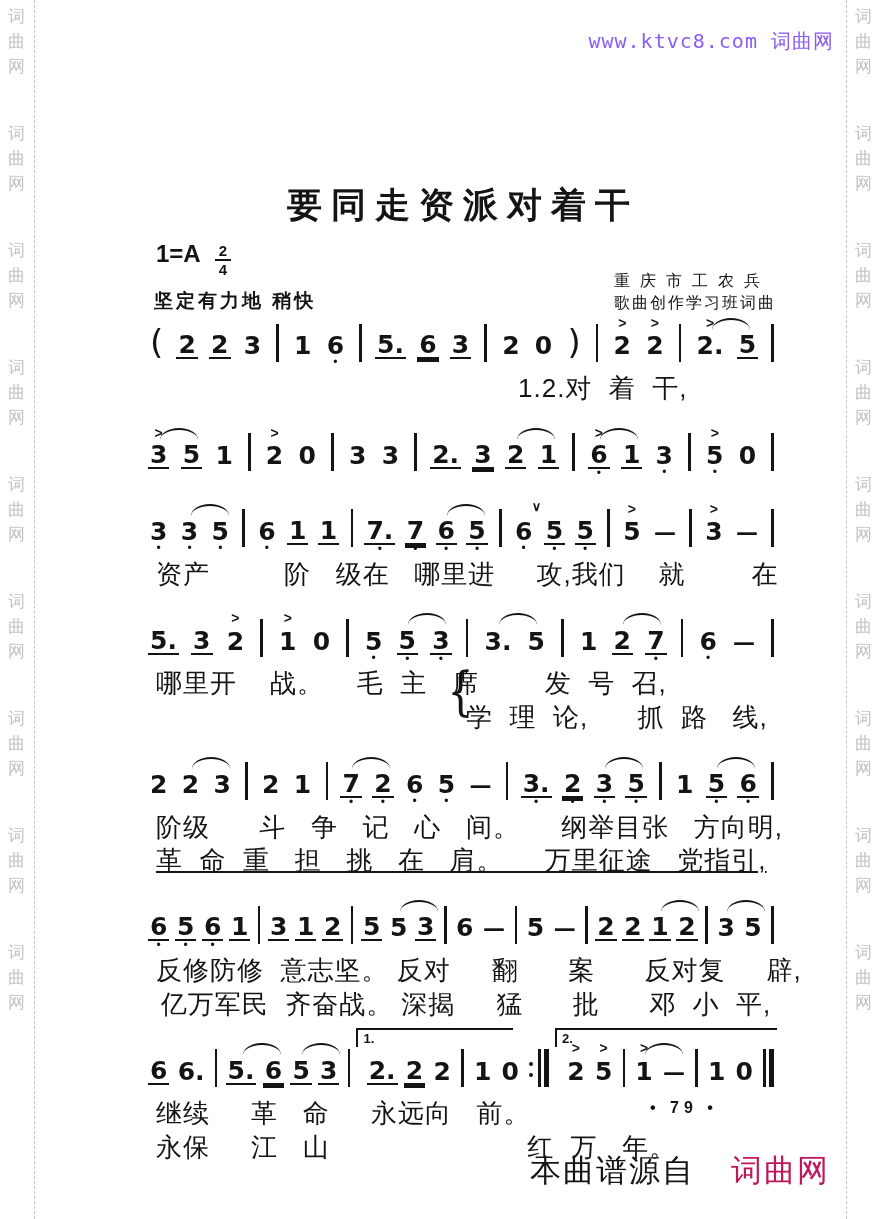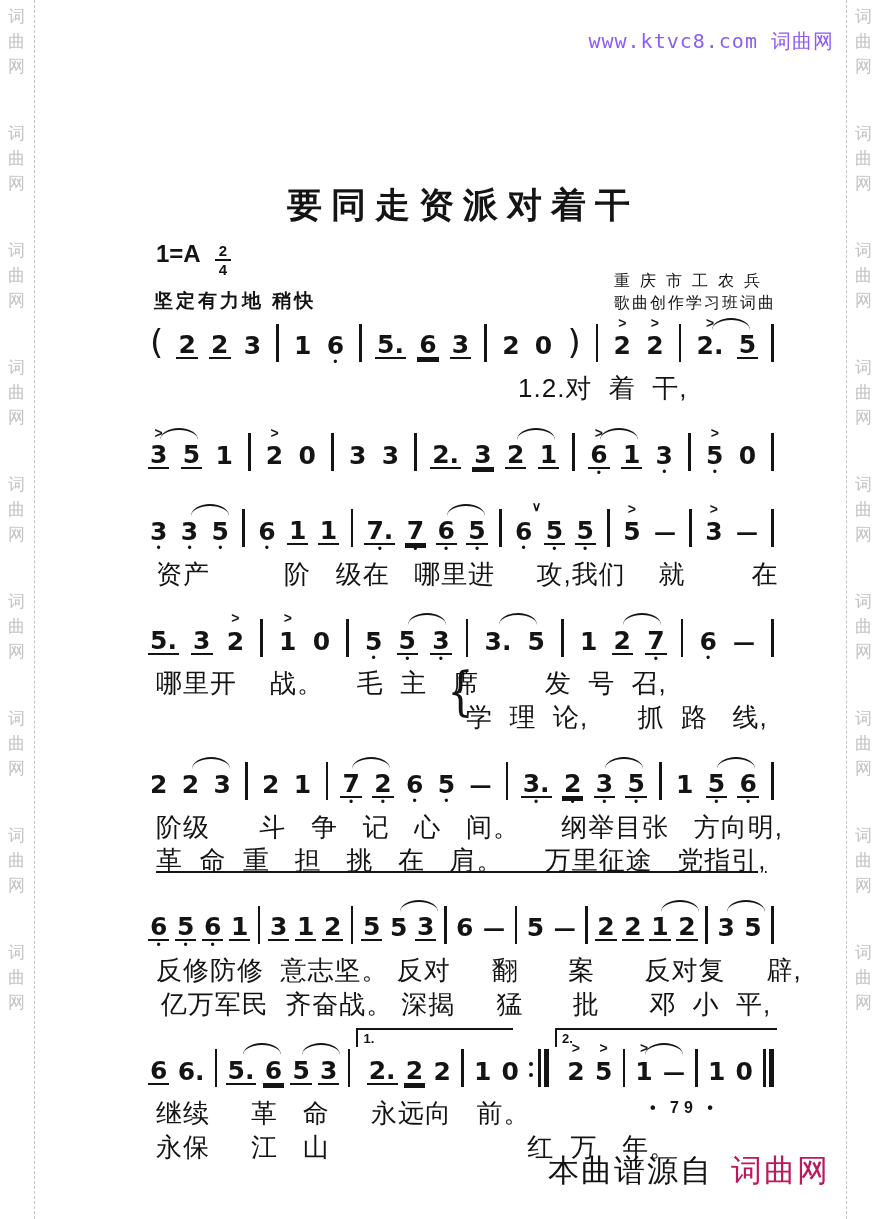--- a/index.html
+++ b/index.html
@@ -51,21 +51,21 @@
   .dash .num{font-size:22px;}
   .volta{position:relative;width:2px;height:56px;}
   .volta>span{position:absolute;bottom:48px;left:-2px;border-top:2px solid #141414;border-left:2px solid #141414;
               font-size:13px;font-weight:bold;padding:1px 0 0 5px;height:16px;}
   .lyrics{white-space:pre;font-size:26px;letter-spacing:1px;margin-top:3px;line-height:1.18;}
   .brace{position:absolute;font-size:52px;font-weight:200;color:#141414;line-height:1;
          transform:scaleX(.8);font-family:"DejaVu Serif",serif;}
   
   .page-num{position:absolute;top:1099px;left:650px;width:160px;
             font-size:16px;font-weight:bold;letter-spacing:5px;}
-  .footer{position:absolute;top:1150px;right:46px;display:flex;gap:18px;font-size:31px;letter-spacing:2px;}
+  .footer{position:absolute;top:1150px;right:46px;display:flex;gap:36px;font-size:31px;letter-spacing:2px;}
   .footer .site{color:#be185d;}
 </style>
 </head>
 <body>
 
 <div class="page">
 
   <div class="side-col left">
       <div class="wm-group">
         <div>词</div>

